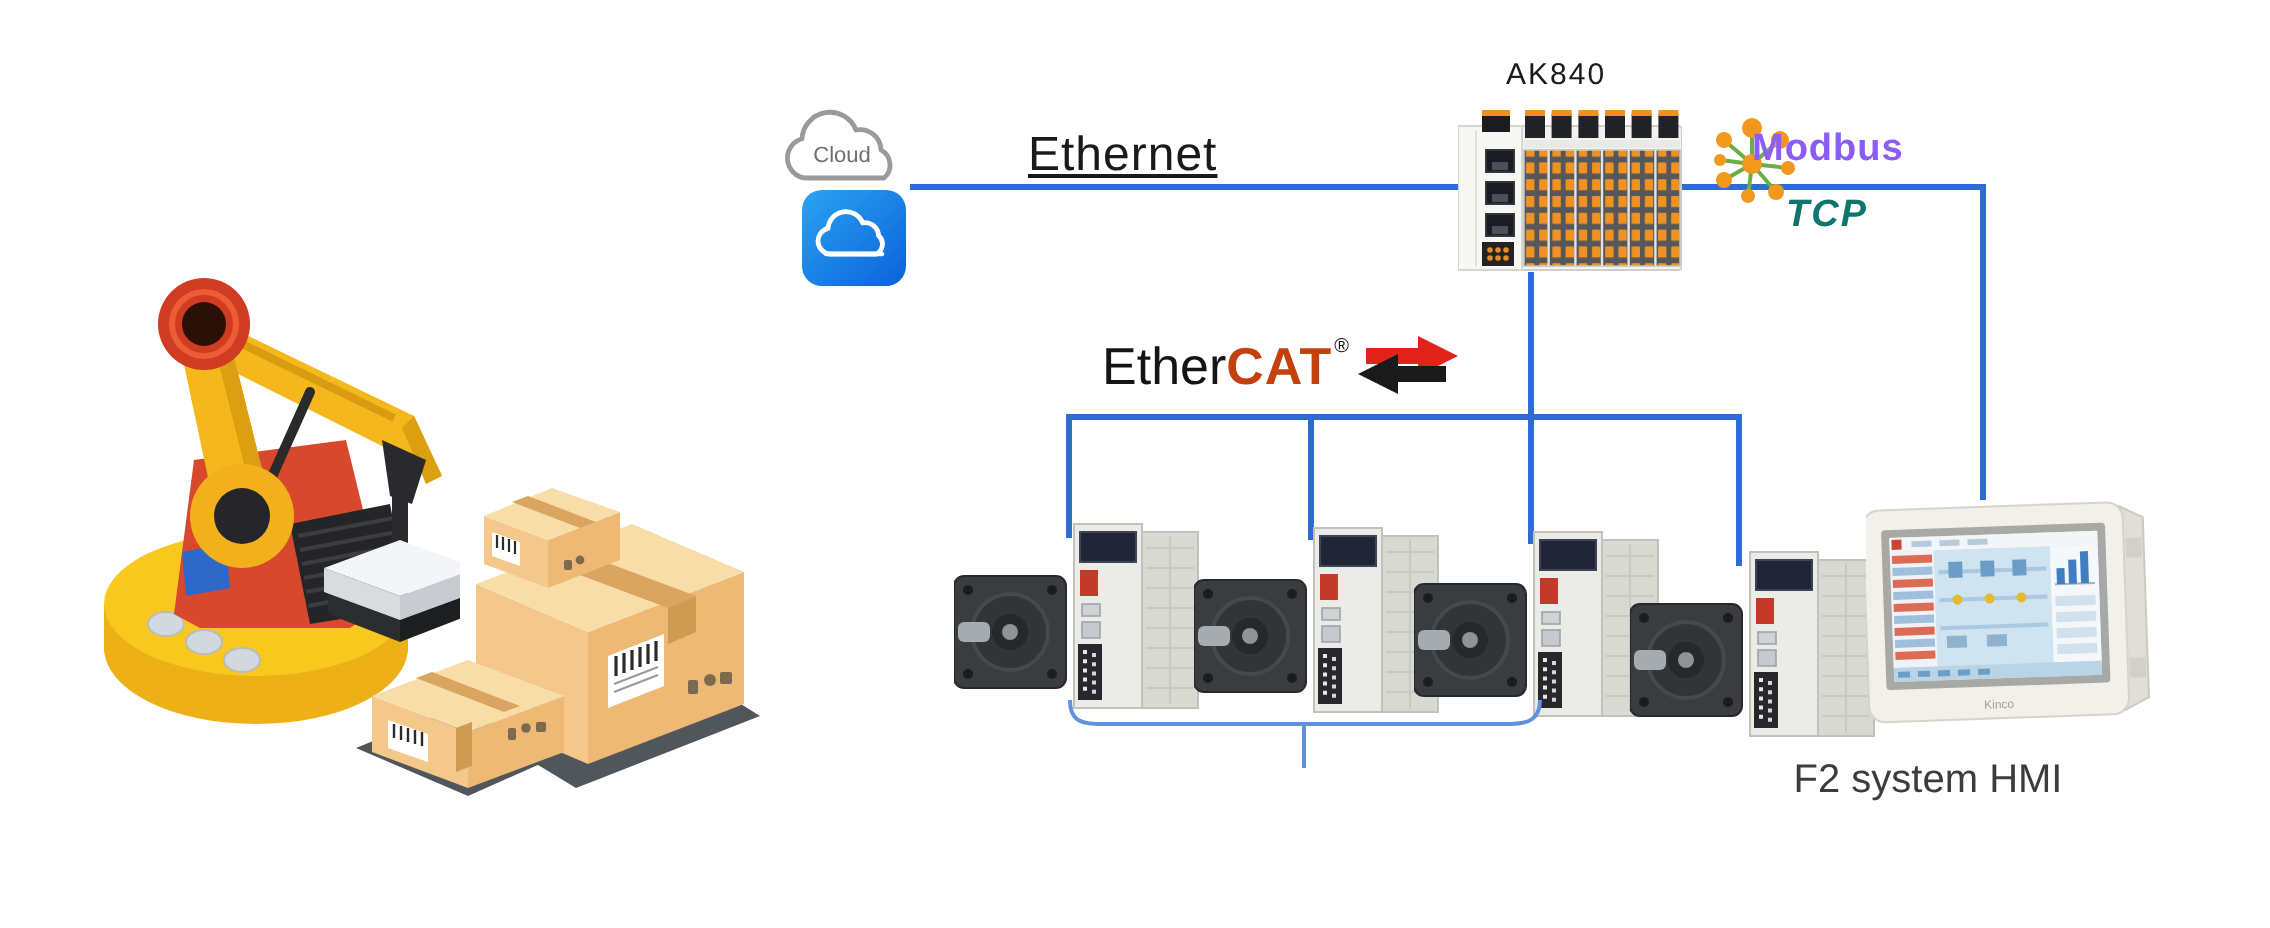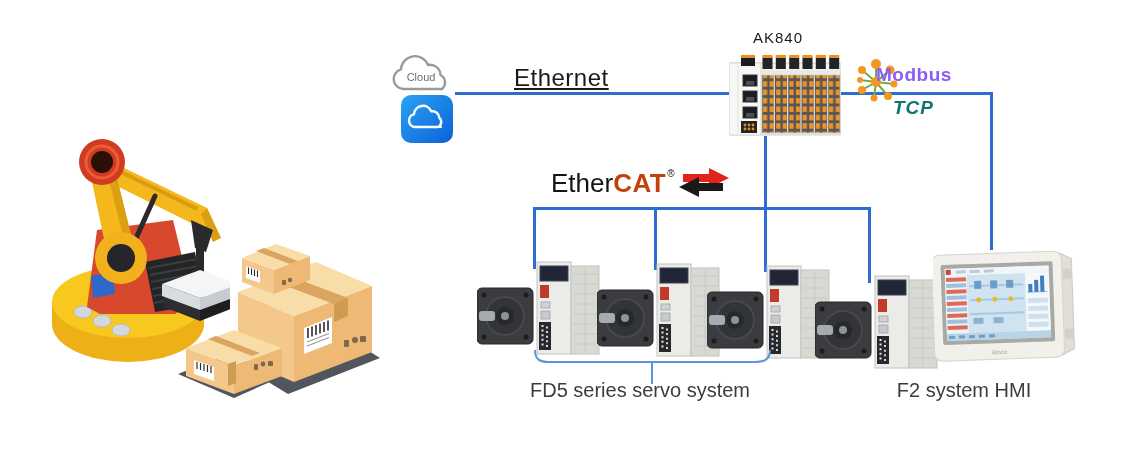--- a/index.html
+++ b/index.html
@@ -361,16 +361,15 @@
       <rect x="13" y="85" width="104" height="7" fill="#b9d4e6"></rect>
       <rect x="15" y="87" width="6" height="3" fill="#6d9ec6"></rect>
         <rect x="25" y="87" width="6" height="3" fill="#6d9ec6"></rect>
       <rect x="35" y="87" width="6" height="3" fill="#6d9ec6"></rect>
         <rect x="45" y="87" width="6" height="3" fill="#6d9ec6"></rect>
       <rect x="55" y="87" width="6" height="3" fill="#6d9ec6"></rect>
       <text class="hmi-brand" x="65" y="107" text-anchor="middle">Kinco</text>
     </g>
   </svg>
 
-  <div class="lbl dev-lbl" style="left:640px;top:379px">FD5 series servo system</div>
   <div class="lbl dev-lbl" style="left:964px;top:379px">F2 system HMI</div>
 
 </div>
 
 </body></html>

